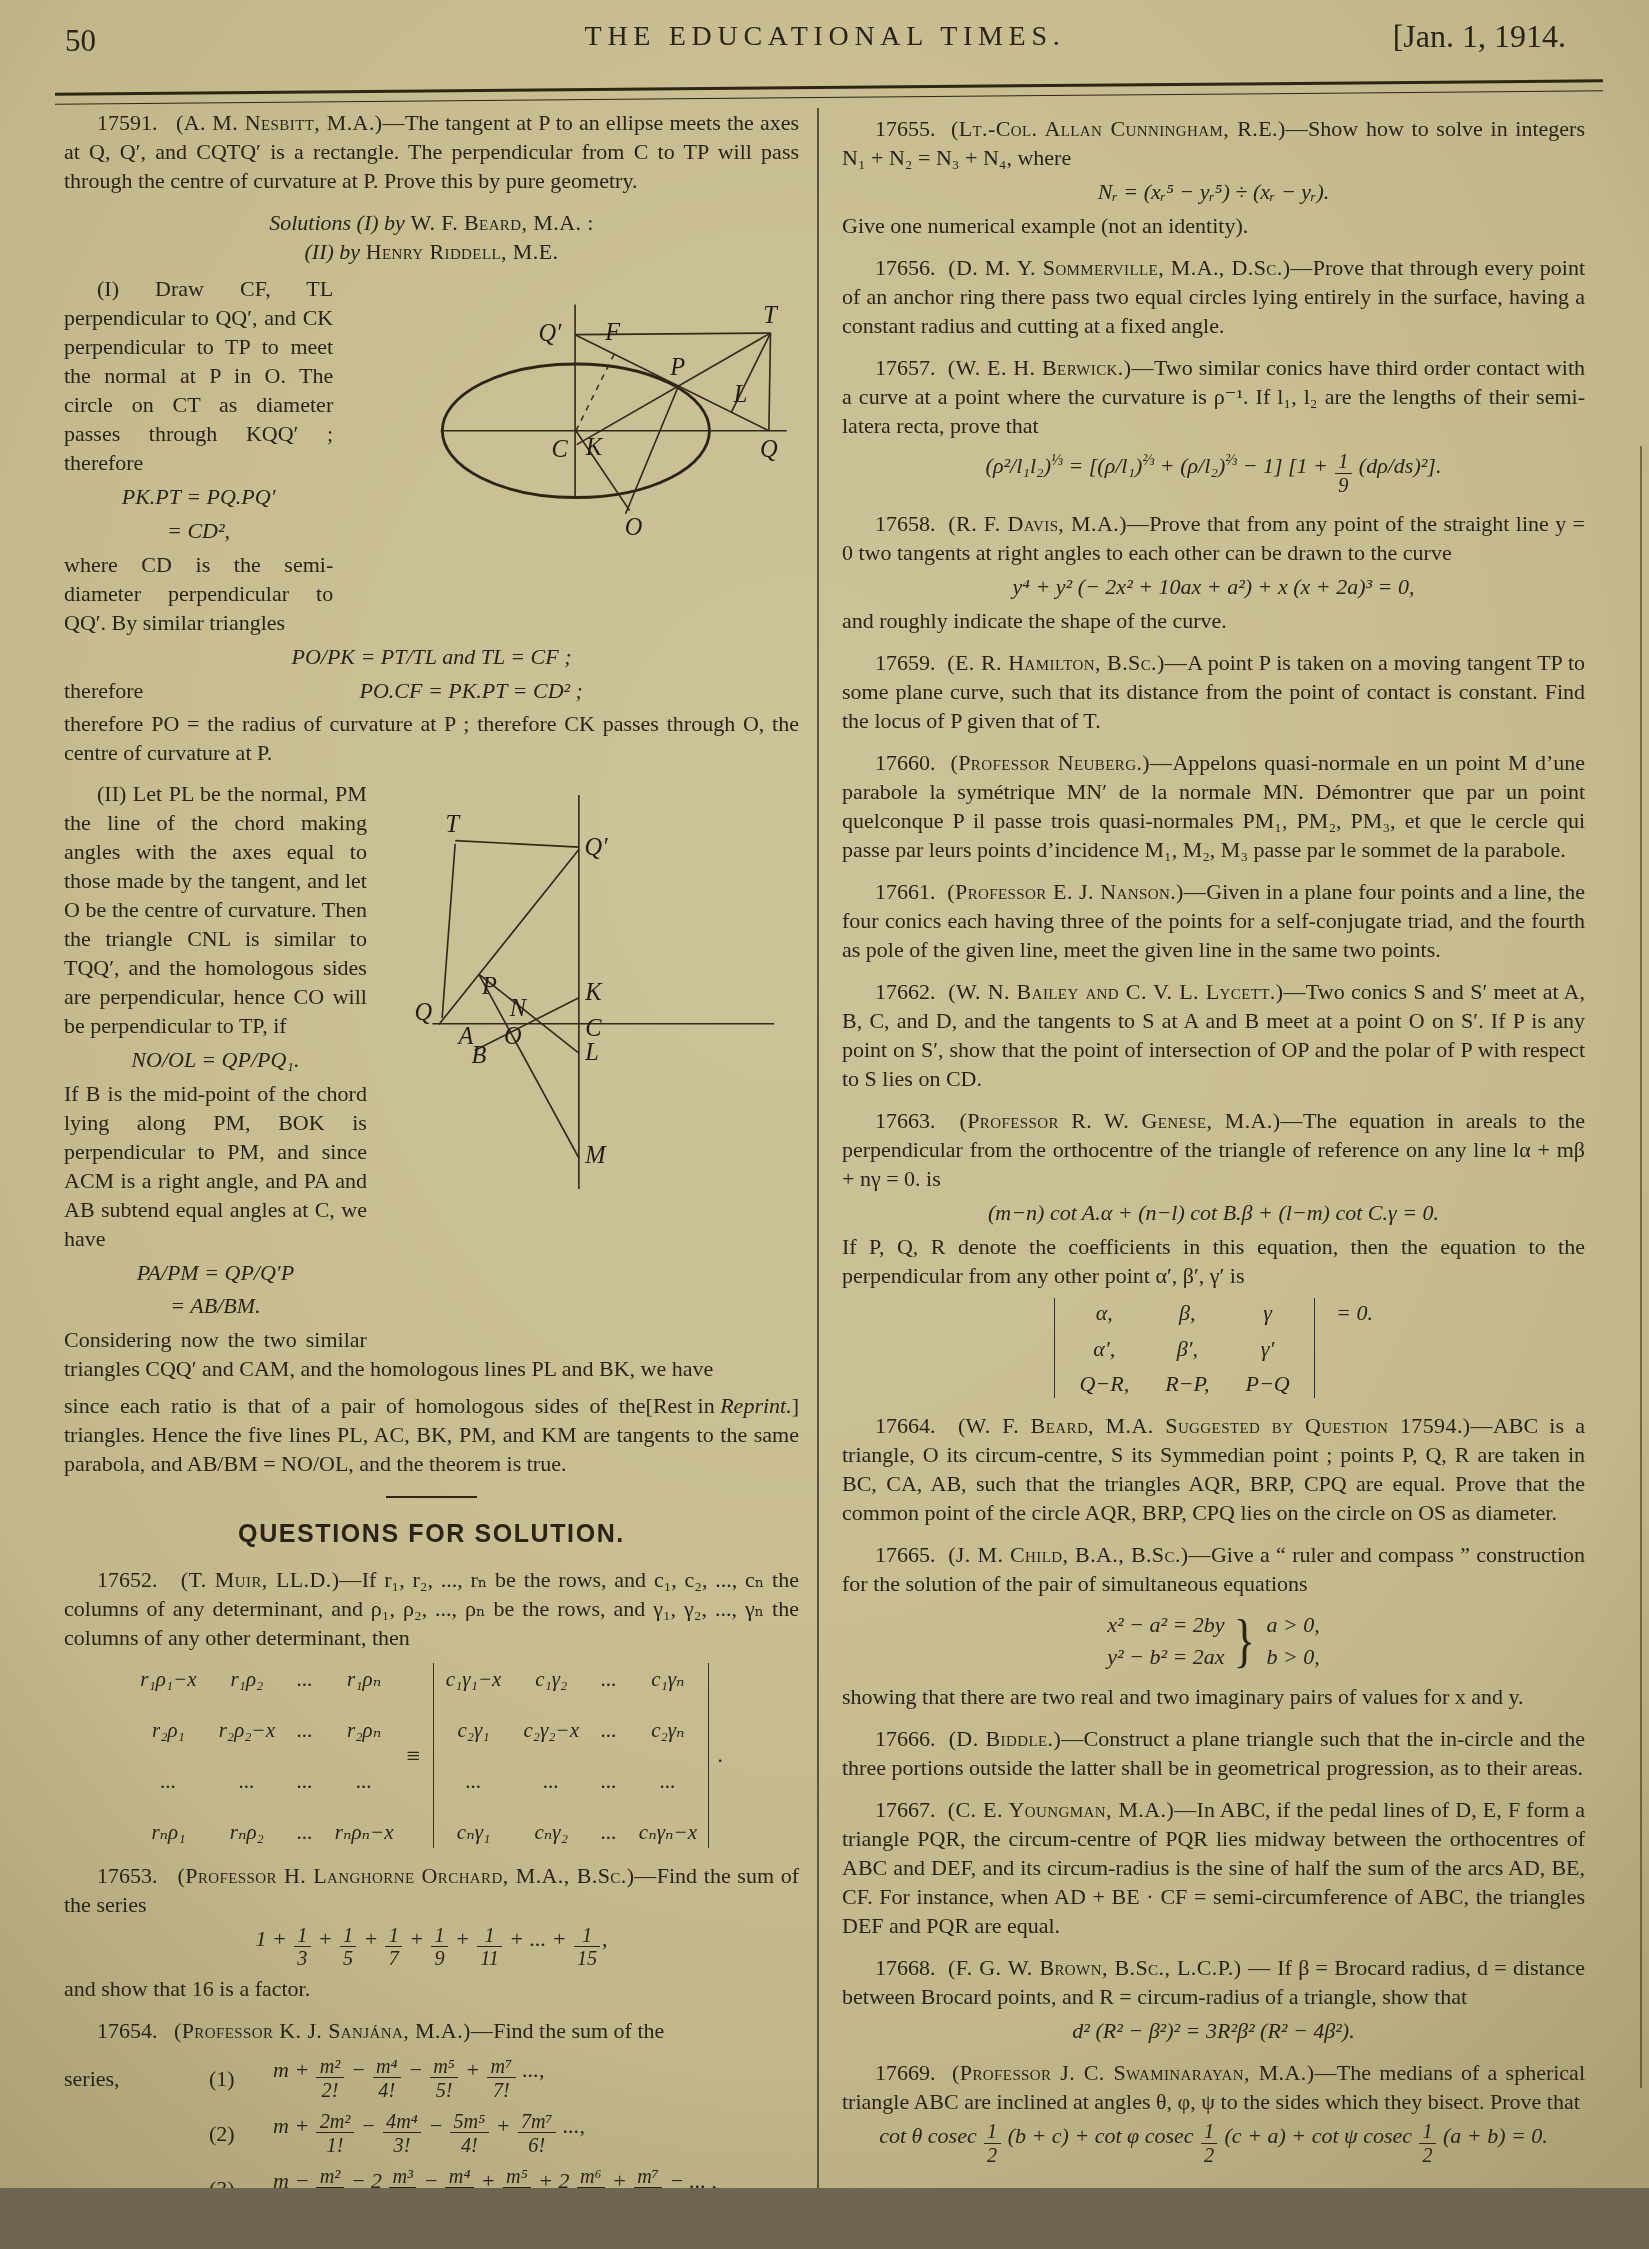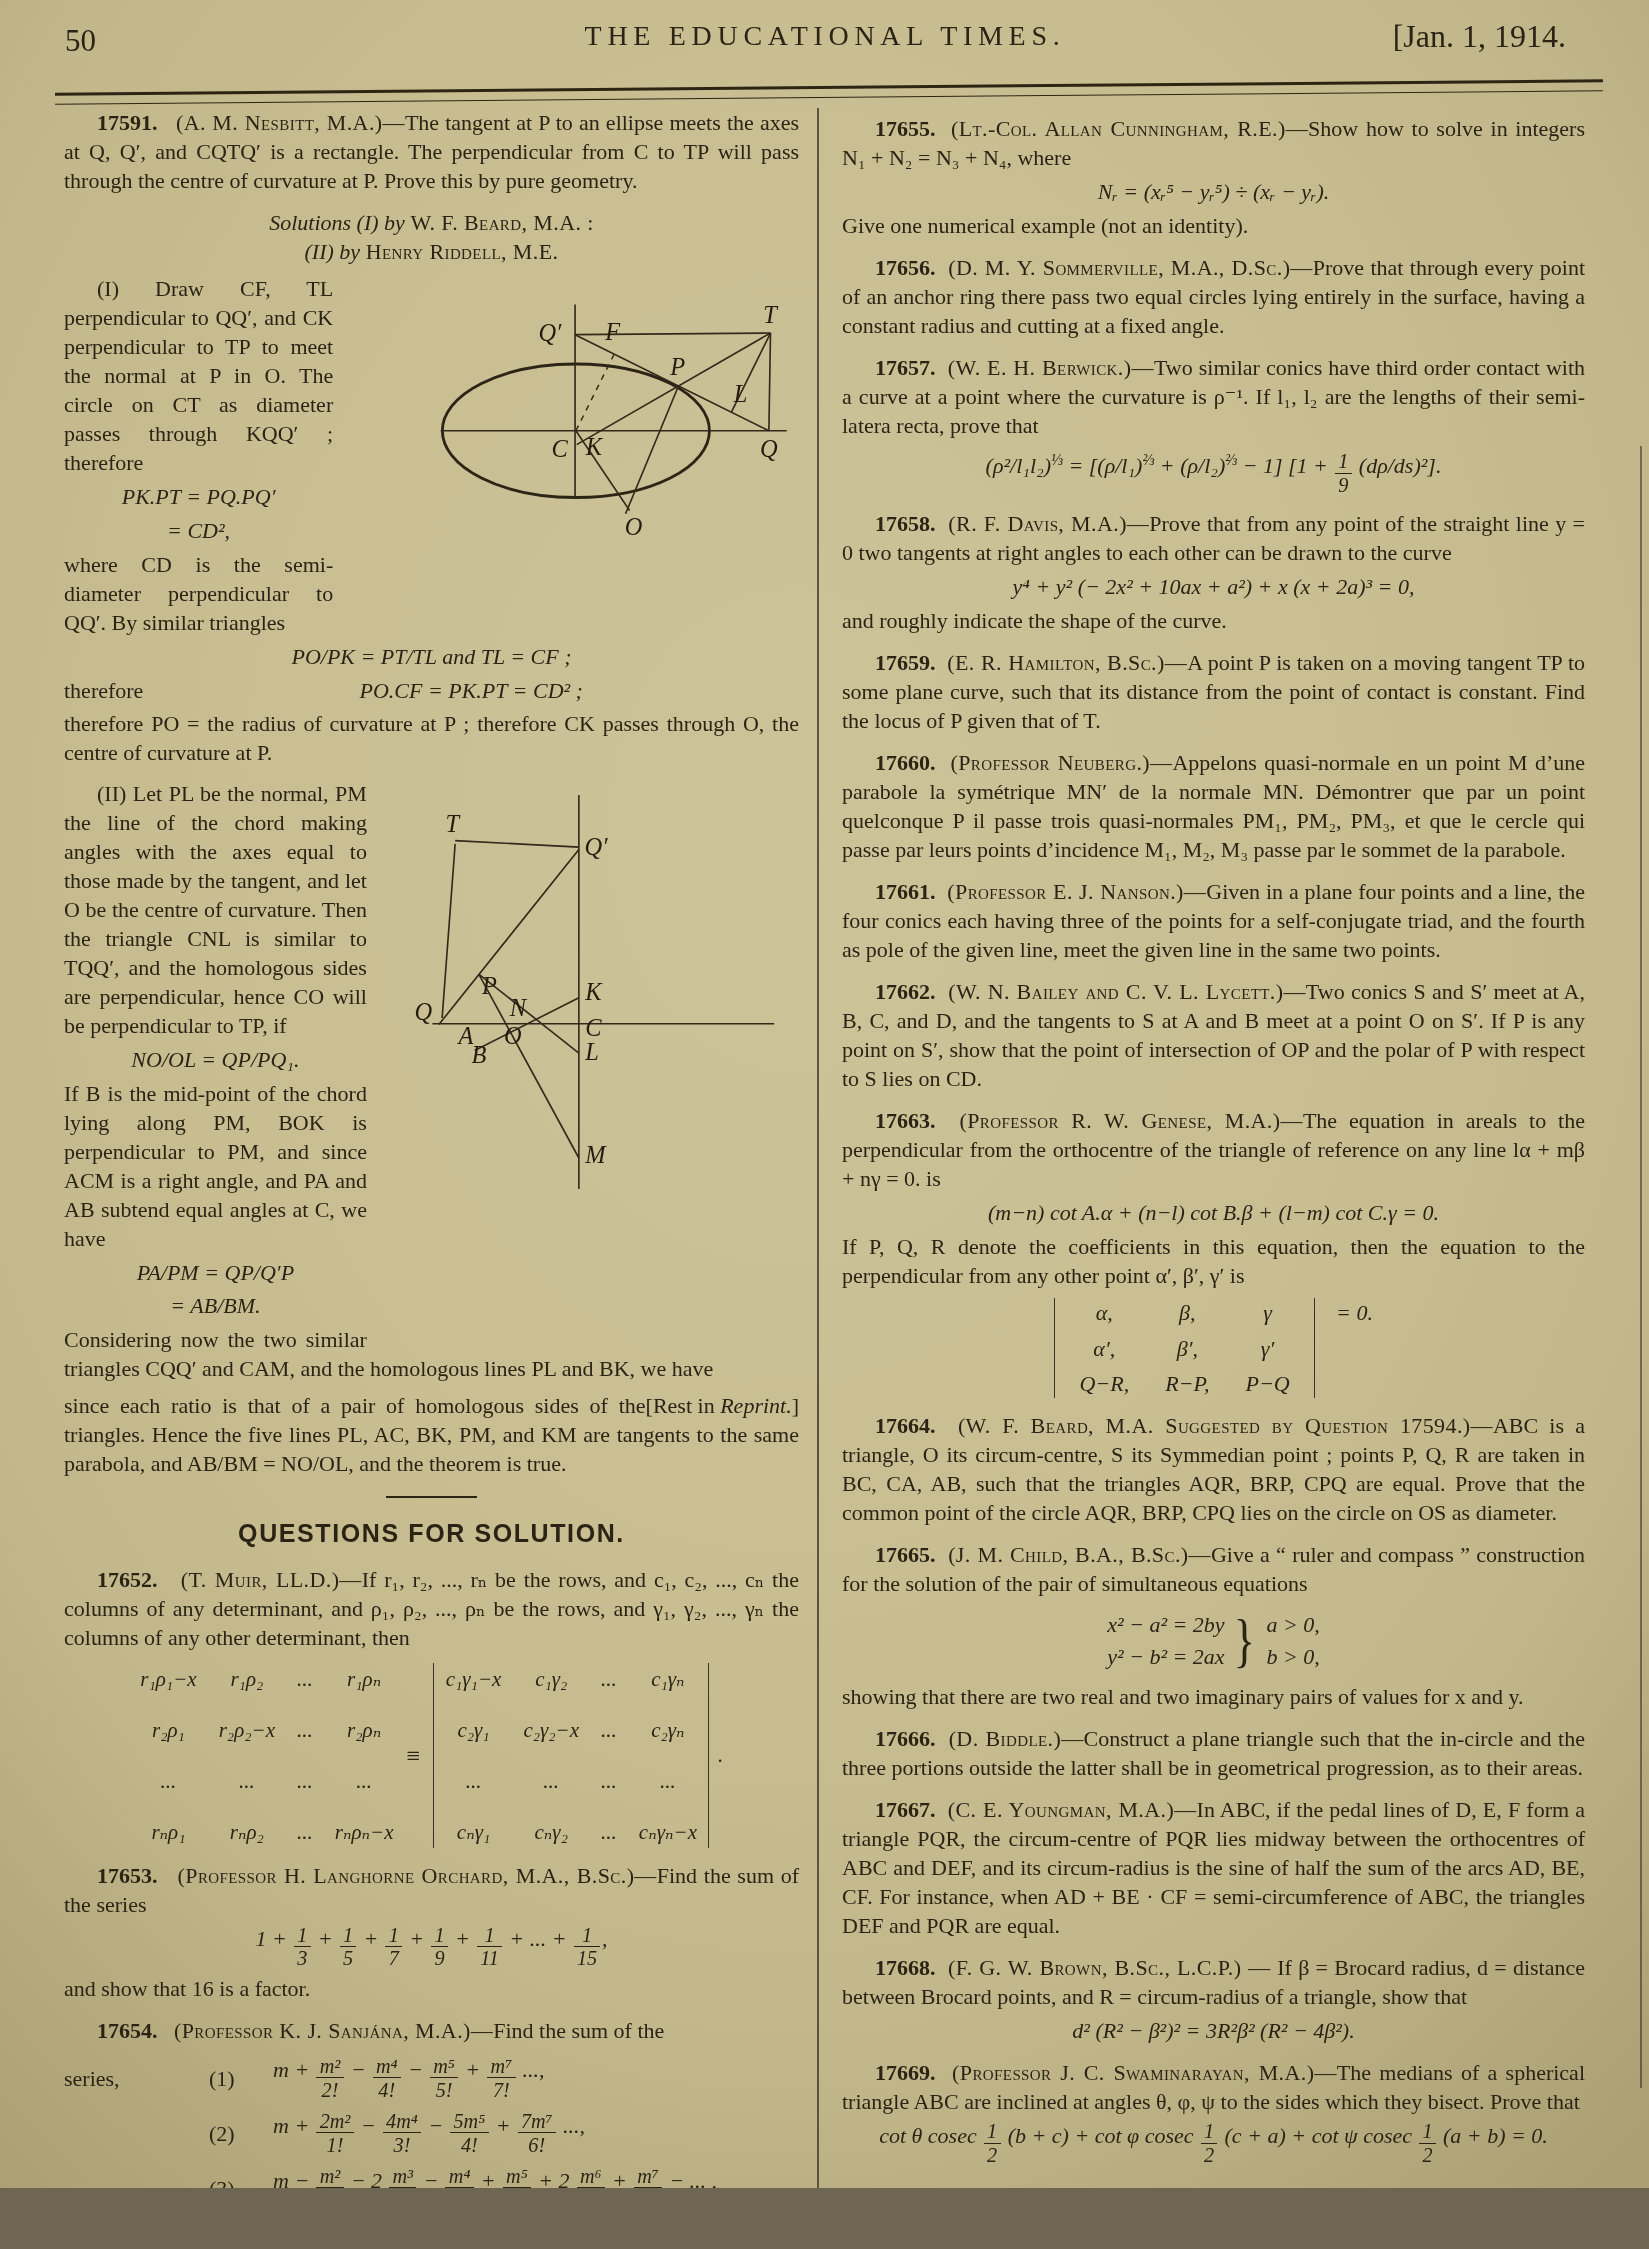--- a/index.html
+++ b/index.html
@@ -20,21 +20,21 @@
   .edge-line{position:absolute;right:8.1px;top:446px;width:2.4px;height:1642px;background:rgba(38,30,14,.5);}
 
   .col{position:absolute;top:108px;font-size:22px;line-height:29px;text-align:justify;}
   .col-left{left:64px;width:735px;}
   .col-right{left:842px;top:114px;width:743px;}
 
   p{margin:0;}
   .prob{margin:0 0 13px 0;}
   .pt{text-indent:33px;}
   .noind{text-indent:0;}
-  .pnum{font-weight:bold;margin-top:28px;}
+  .pnum{font-weight:normal;margin-top:28px;}
   .pauthor{font-variant:small-caps;letter-spacing:0.4px;}
   .solhead{text-align:center;margin:11.4px 0 8.1px 0;text-indent:0;}
   .it{font-style:italic;}
   .eqc{text-align:center;margin:4.9px 0;font-style:italic;text-indent:0;}
   .eqline{text-align:center;margin:4.9px 0;text-indent:0;}
   .eqword{float:left;font-style:normal;text-align:right;}
   .eqmid{font-style:italic;}
   .reprint{float:right;}
   .sep{width:91px;border-top:2.4px solid #2c2514;margin:18px auto 8.1px auto;}
   .qheading{text-align:center;font-family:"Liberation Sans","DejaVu Sans",sans-serif;font-weight:bold;

